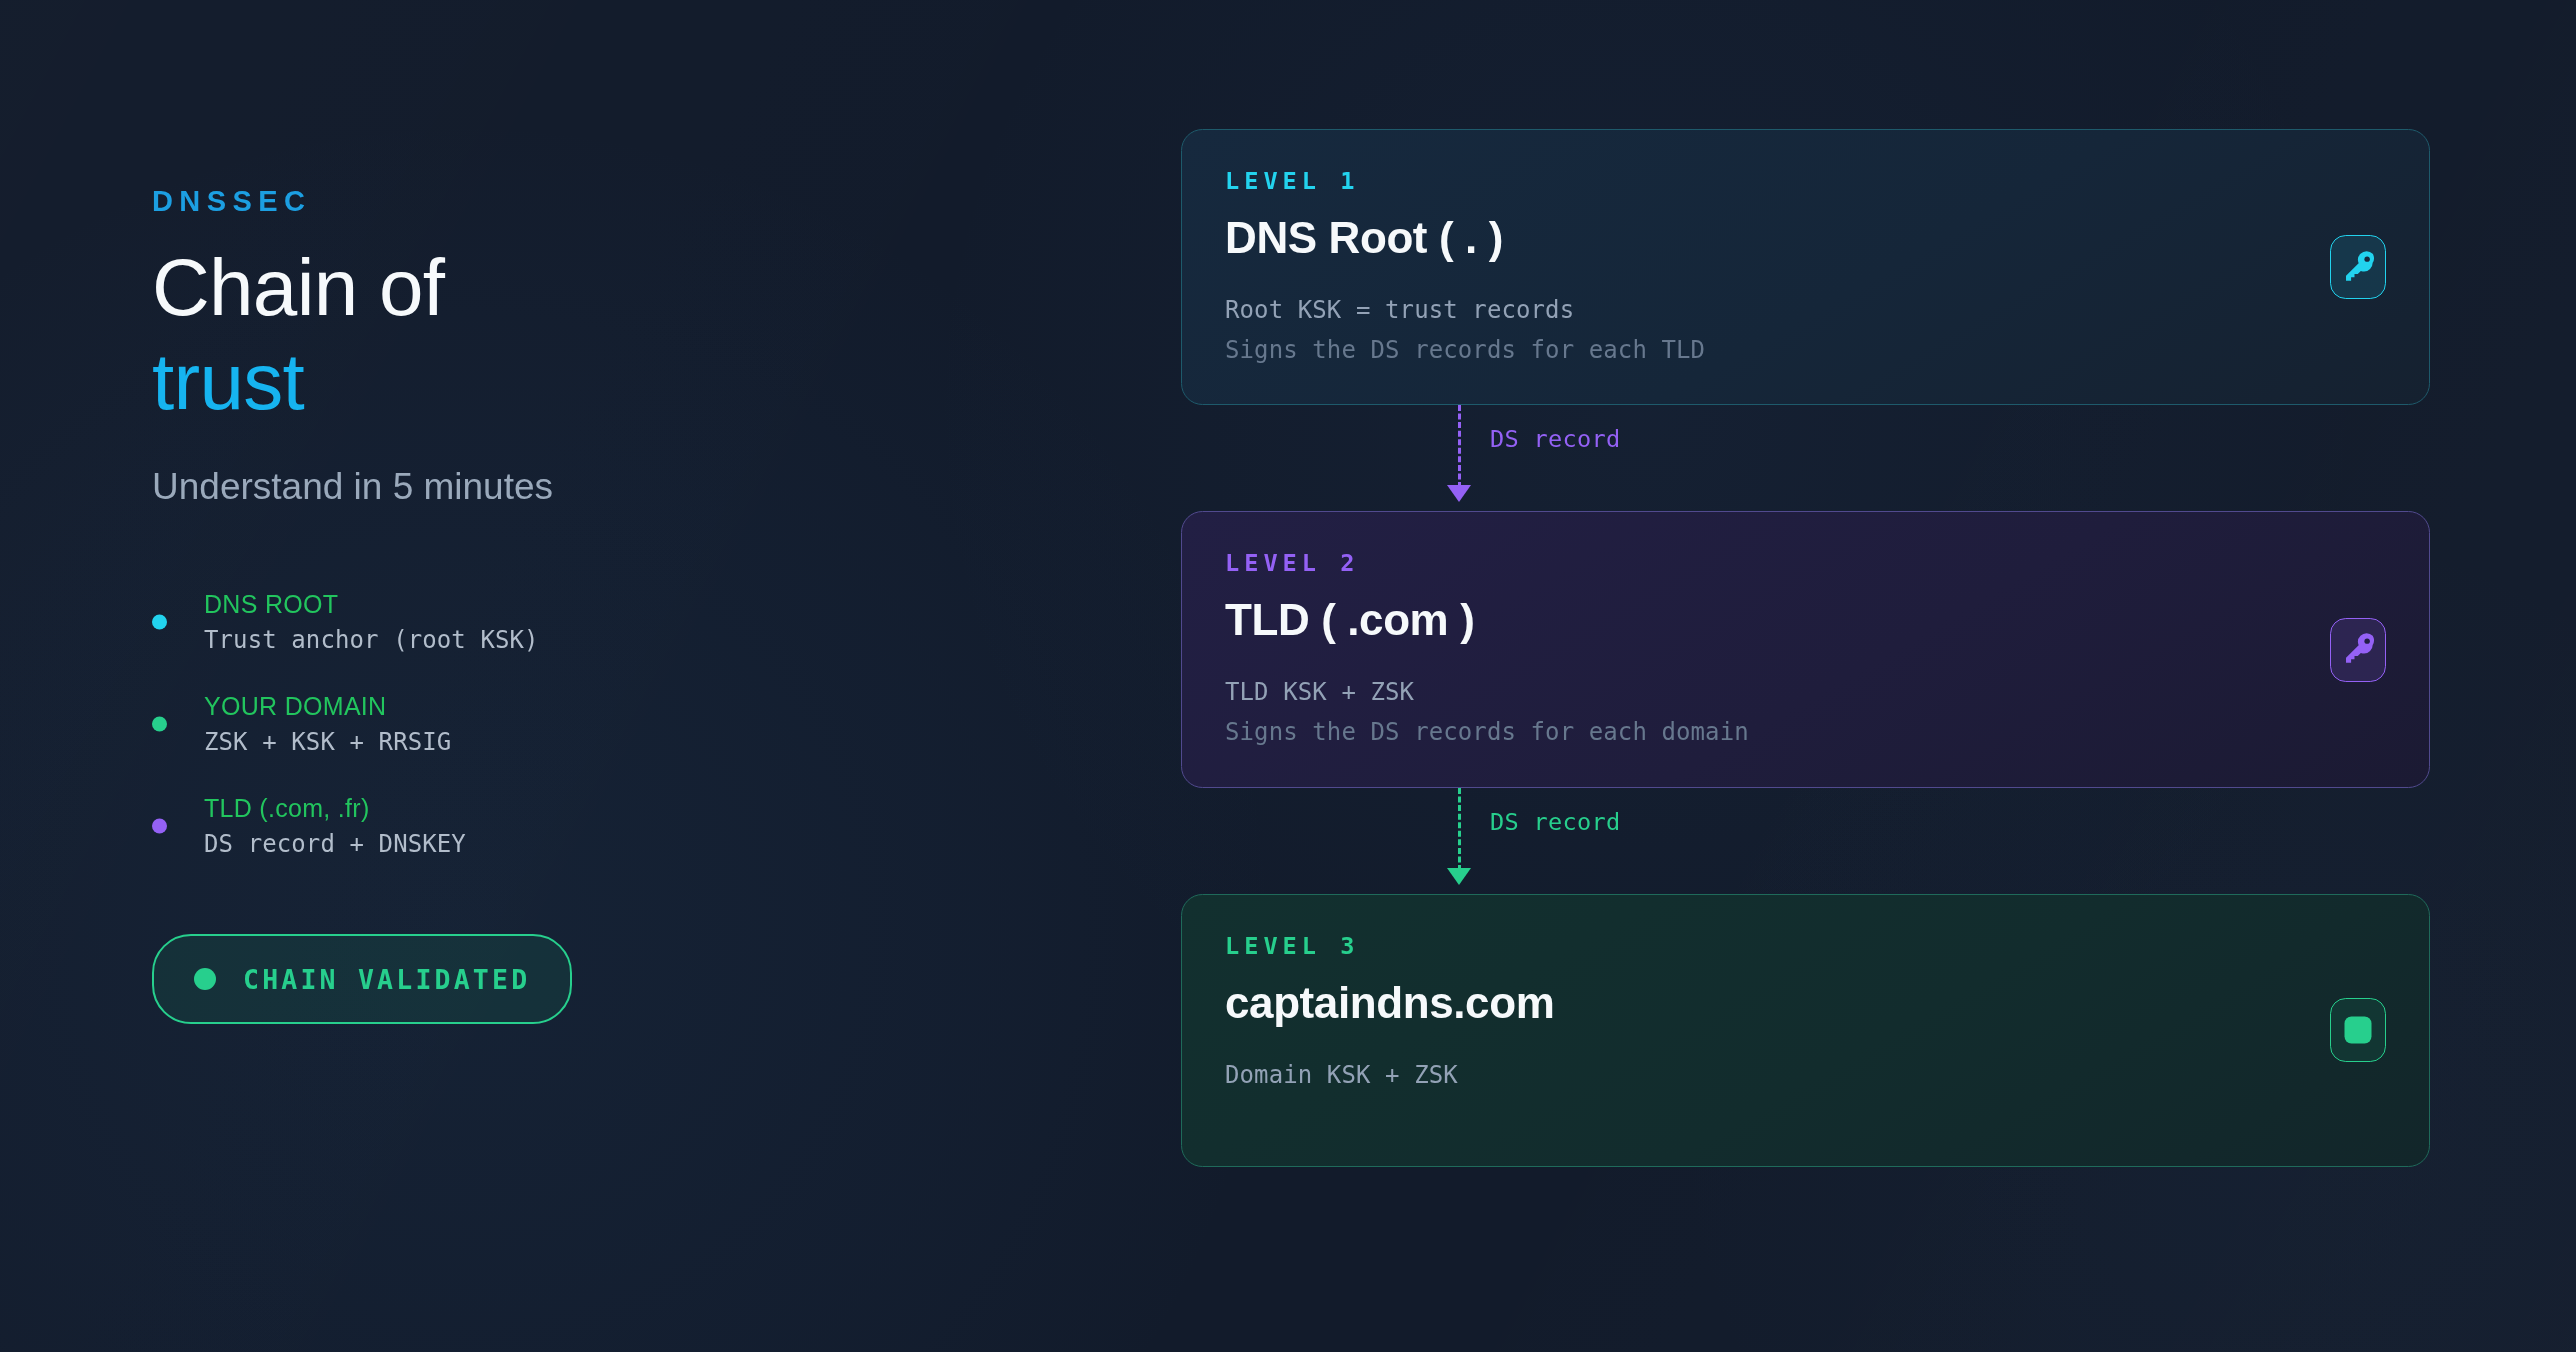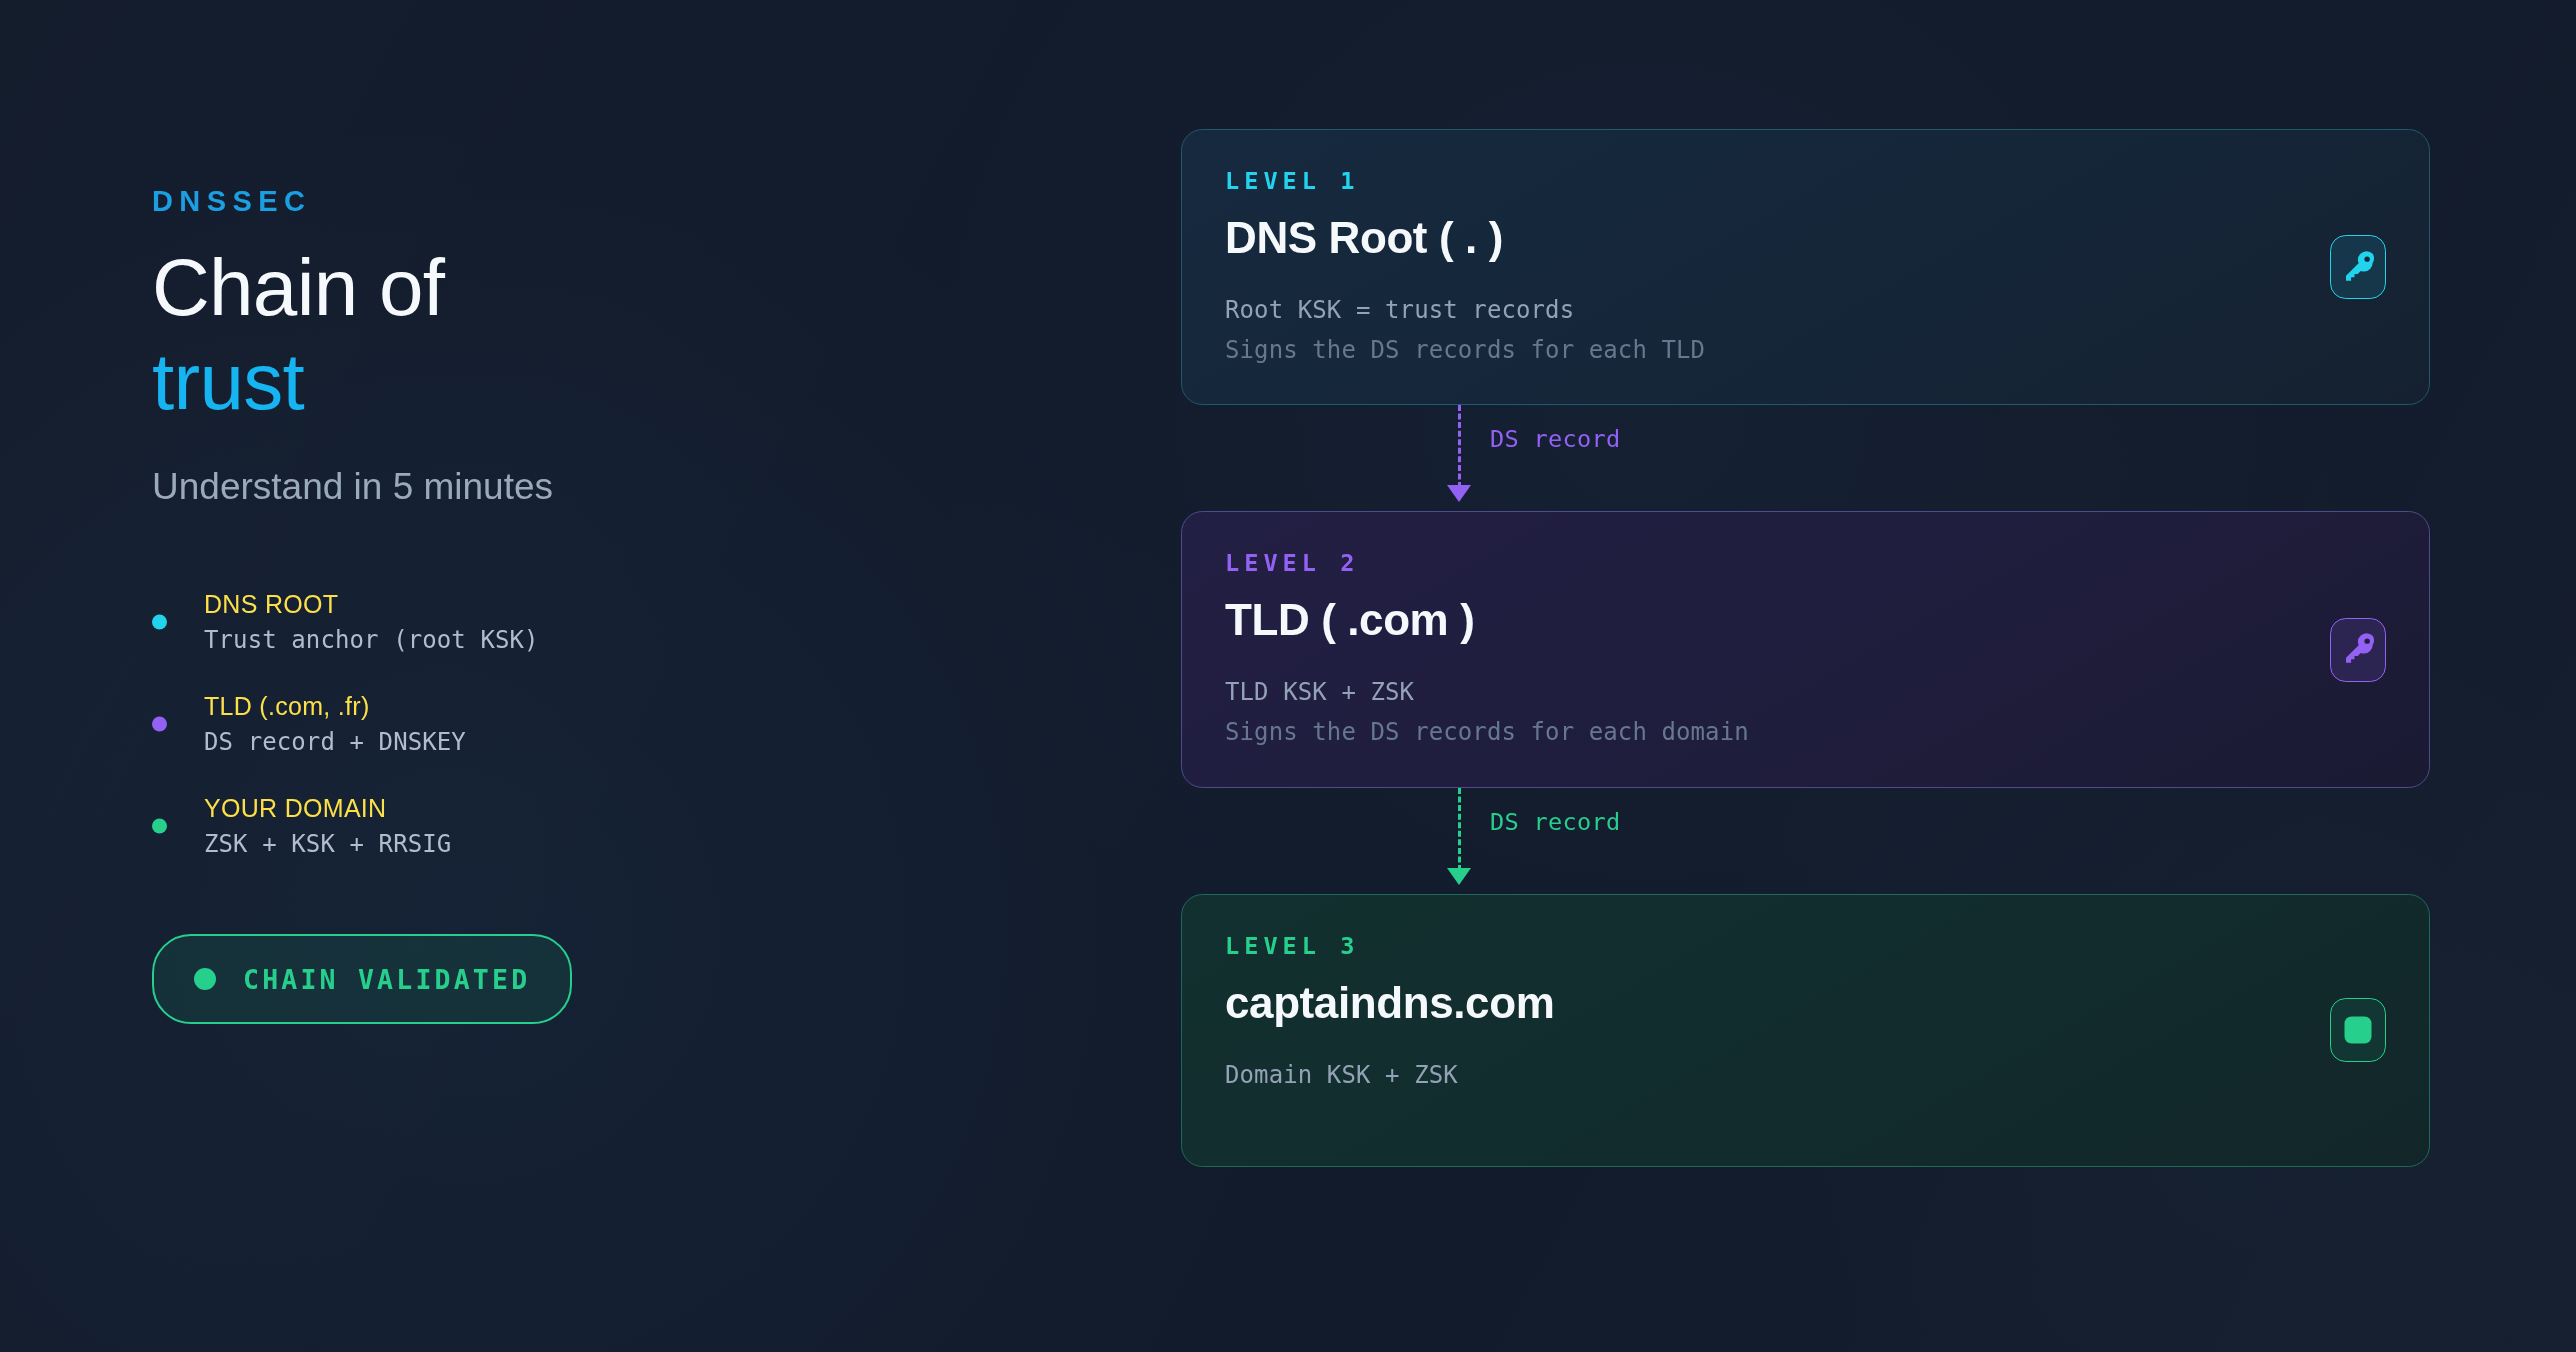--- a/index.html
+++ b/index.html
@@ -84,21 +84,21 @@
 
   .fact-dot {
     position:absolute;
     left:0; top:50%;
     transform:translateY(-50%);
     width:15px; height:15px;
     border-radius:50%;
   }
   .fact-label {
     font-size:25px;
-    color:#fde047;
+    color:#22c55e;
     line-height:1.32;
     letter-spacing:0.3px;
   }
   .fact-value {
     font-family:"DejaVu Sans Mono", monospace;
     font-size:24px;
     color:#b2bdcb;
     line-height:1.34;
     margin-top:2.9px;
     letter-spacing:0.1px;
@@ -267,29 +267,29 @@
 
     <div class="facts">
 
       <div class="fact">
         <span class="fact-dot" style="background: rgb(34, 211, 238);"></span>
         <div class="fact-label">DNS ROOT</div>
         <div class="fact-value">Trust anchor (root KSK)</div>
       </div>
 
       <div class="fact">
+        <span class="fact-dot" style="background: rgb(39, 207, 141);"></span>
+        <div class="fact-label">YOUR DOMAIN</div>
+        <div class="fact-value">ZSK + KSK + RRSIG</div>
+      </div>
+
+      <div class="fact">
         <span class="fact-dot" style="background: rgb(148, 97, 245);"></span>
         <div class="fact-label">TLD (.com, .fr)</div>
         <div class="fact-value">DS record + DNSKEY</div>
-      </div>
-
-      <div class="fact">
-        <span class="fact-dot" style="background: rgb(39, 207, 141);"></span>
-        <div class="fact-label">YOUR DOMAIN</div>
-        <div class="fact-value">ZSK + KSK + RRSIG</div>
       </div>
 
     </div>
 
     <div class="pill">
       <span class="pill-dot"></span>
       <span class="pill-text">CHAIN VALIDATED</span>
     </div>
 
   </div>

